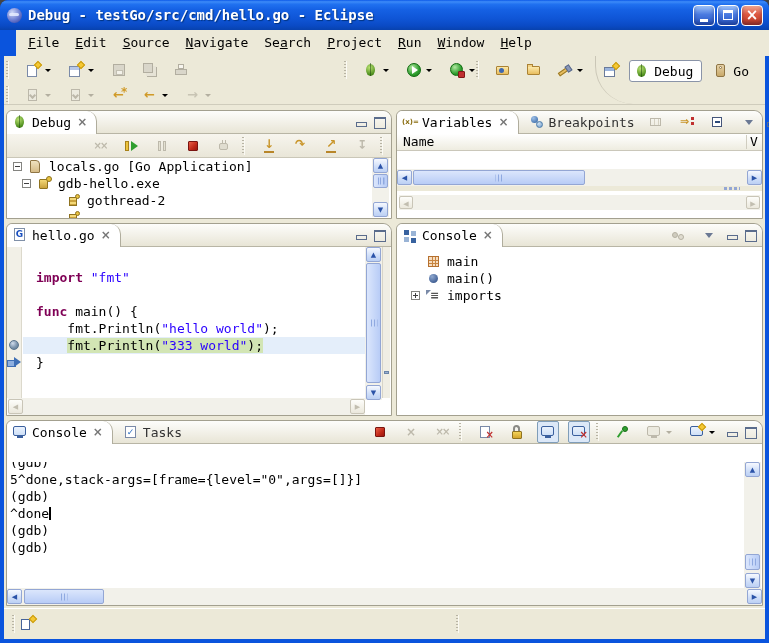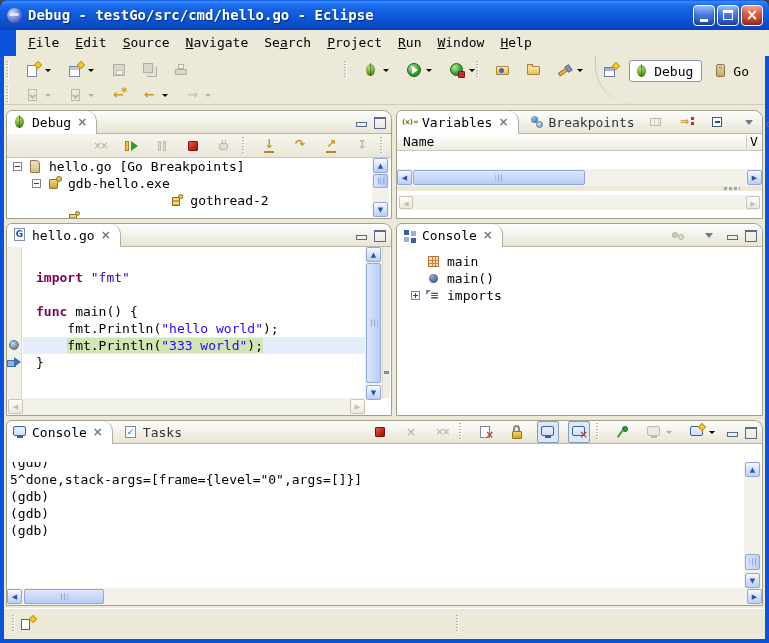--- a/index.html
+++ b/index.html
@@ -389,28 +389,28 @@
             </span>
             <span class="tbtn">
               <span class="ic i-menu"></span>
             </span>
           </span>
         </div>
       <div class="dbgtree" id="debug-tree">
           <div class="treerow" style="padding-left: 6px;">
             <span class="exp"></span>
             <span class="ic i-launch"></span>
-            <span class="tlabel">hello.go [Go Breakpoints]</span>
-          </div>
-          <div class="treerow" style="padding-left: 25px;">
+            <span class="tlabel">locals.go [Go Application]</span>
+          </div>
+          <div class="treerow" style="padding-left: 15px;">
             <span class="exp"></span>
             <span class="ic i-proc"></span>
             <span class="tlabel">gdb-hello.exe</span>
           </div>
-          <div class="treerow" style="padding-left: 44px; justify-content: center;">
+          <div class="treerow" style="padding-left: 44px;">
             <span class="expspace"></span>
             <span class="ic i-thread"></span>
             <span class="tlabel">gothread-2</span>
           </div>
           <div class="treerow" style="padding-left: 44px;">
             <span class="expspace"></span>
             <span class="ic i-thread"></span>
             <span class="tlabel"></span>
           </div>
         </div>
@@ -611,20 +611,21 @@
         <span class="vmm">
           <span class="vmin"></span>
           <span class="vmax"></span>
         </span>
       </div>
       <div class="context">
         <div class="conlines" id="console-lines">
             <div class="clin">(gdb) </div>
             <div class="clin">5^done,stack-args=[frame={level="0",args=[]}]</div>
             <div class="clin">(gdb) </div>
+            <div class="clin">^done<span class="caret"></span></div>
             <div class="clin">(gdb) </div>
             <div class="clin">(gdb) </div>
           </div>
       </div>
       <div class="vscroll con-v">
         <span class="sbtn act up">▲</span>
         <span class="sthumb" style="top:92px;height:16px"></span>
         <span class="sbtn act down">▼</span>
       </div>
       <div class="hscroll con-h">

